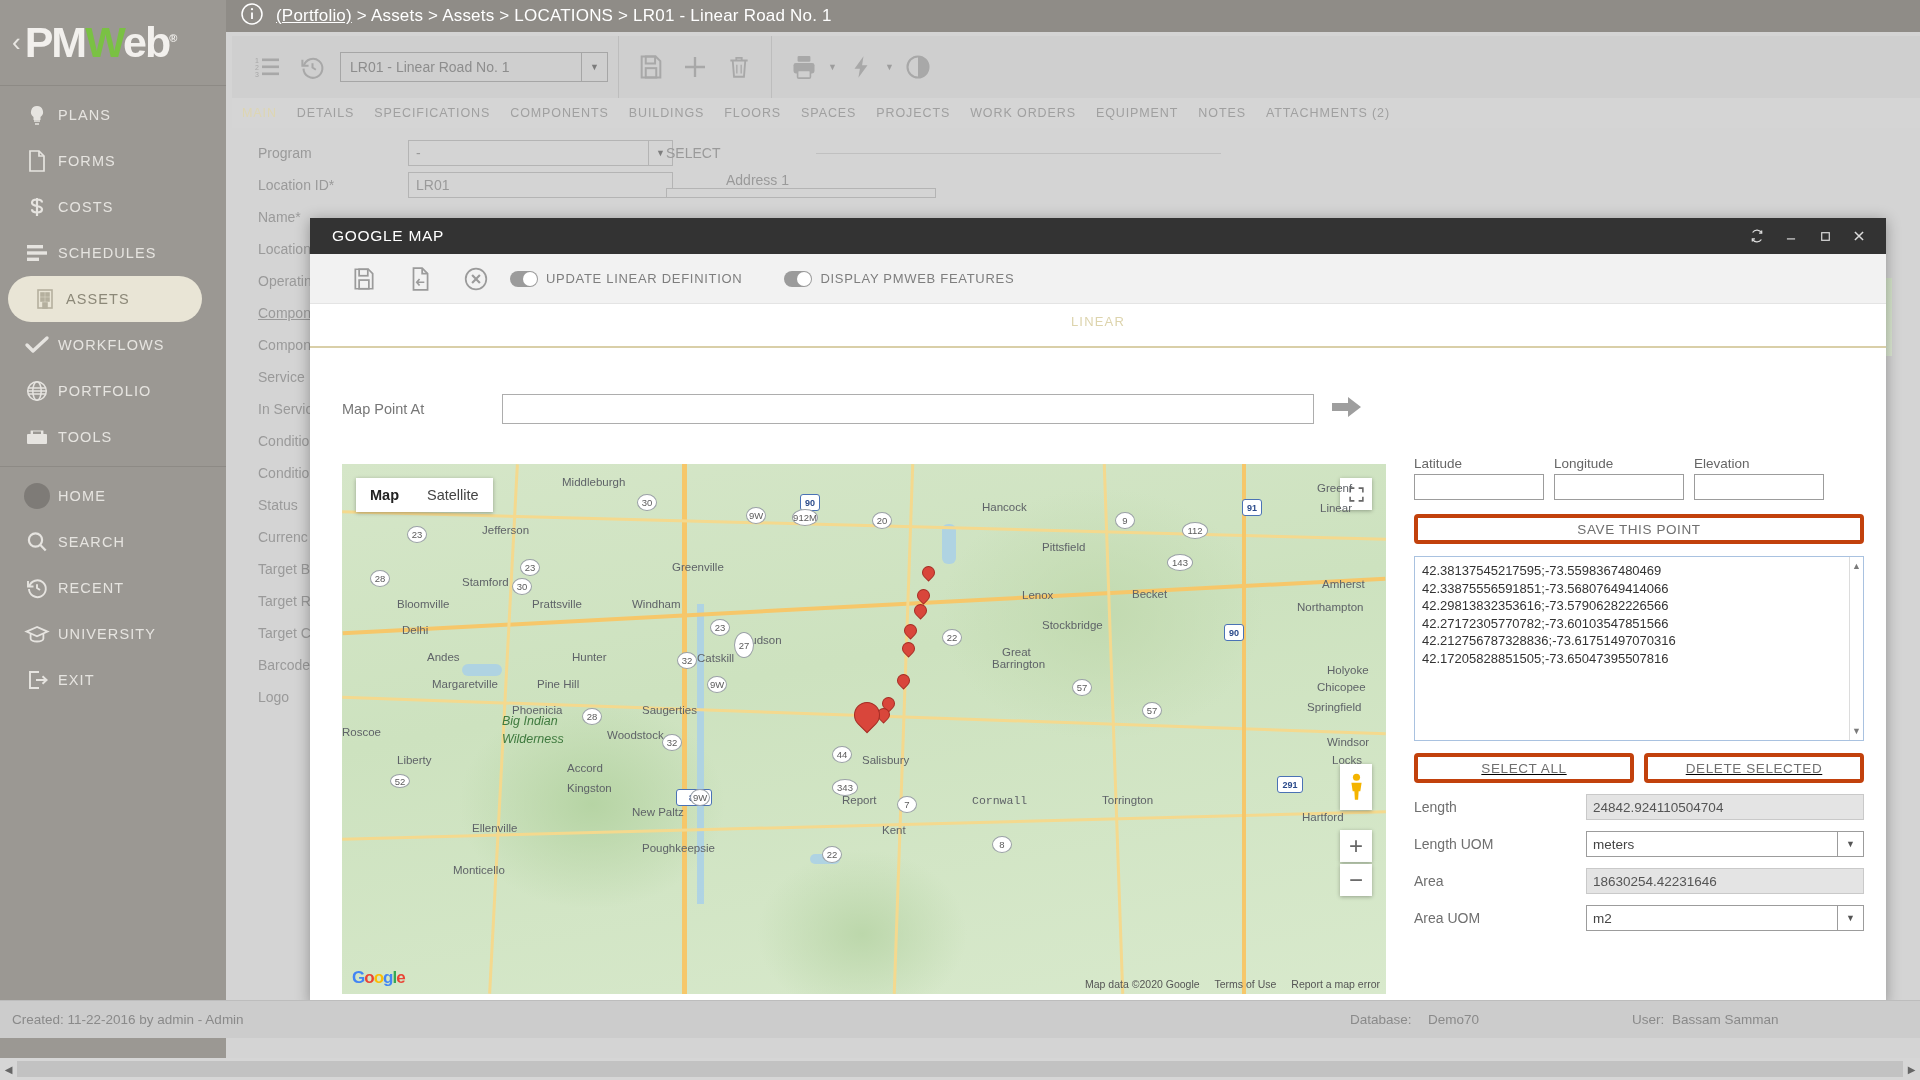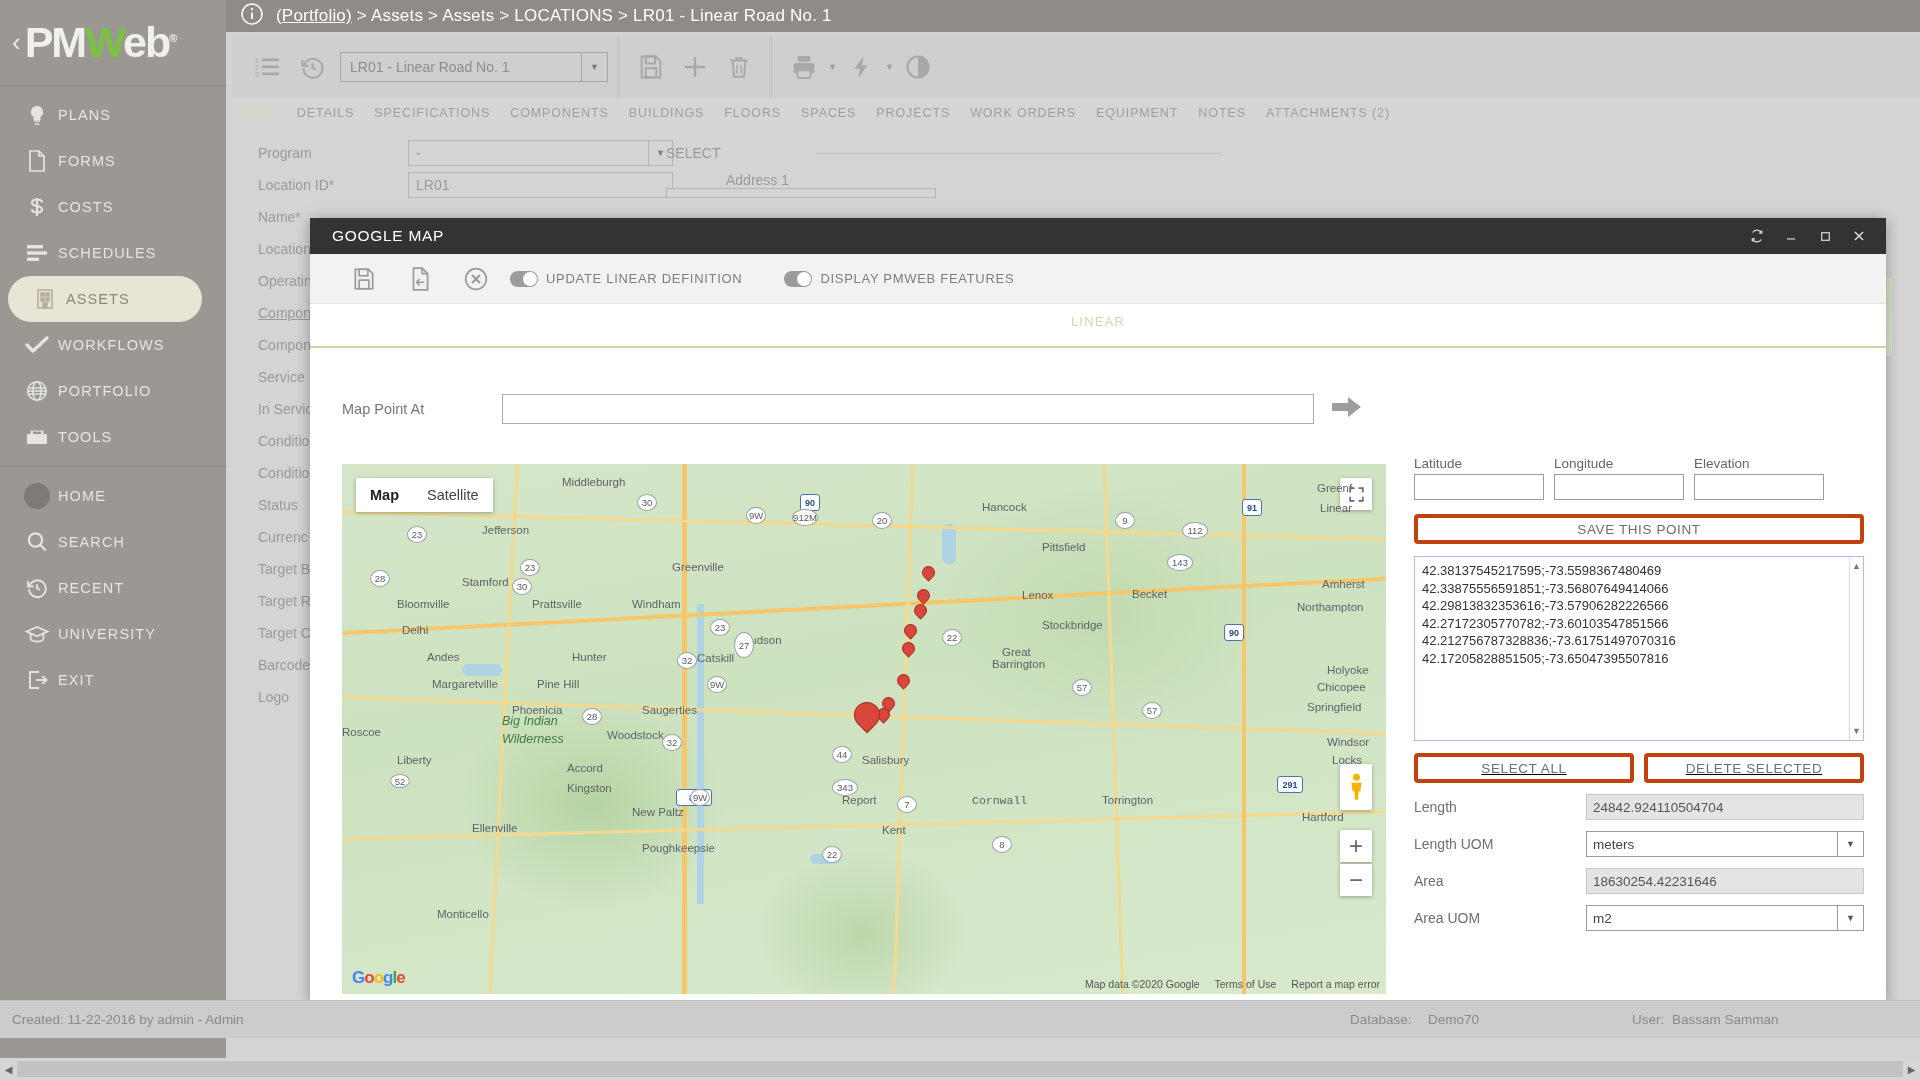--- a/index.html
+++ b/index.html
@@ -649,21 +649,21 @@
           <div class="mlabel" style="left: 985px; top: 272px;">Windsor</div>
           <div class="mlabel" style="left: 990px; top: 290px;">Locks</div>
           <div class="mlabel" style="left: 500px; top: 330px;">Report</div>
           <div class="mlabel" style="left: 630px; top: 330px; font-family: Liberation Mono, monospace;">Cornwall</div>
           <div class="mlabel" style="left: 760px; top: 330px;">Torrington</div>
           <div class="mlabel" style="left: 960px; top: 347px;">Hartford</div>
           <div class="mlabel" style="left: 290px; top: 342px;">New Paltz</div>
           <div class="mlabel" style="left: 540px; top: 360px;">Kent</div>
           <div class="mlabel" style="left: 130px; top: 358px;">Ellenville</div>
           <div class="mlabel" style="left: 300px; top: 378px;">Poughkeepsie</div>
-          <div class="mlabel" style="left: 95px; top: 400px; margin-top: 44px;">Monticello</div>
+          <div class="mlabel" style="left: 111px; top: 400px;">Monticello</div>
         </div>
       <div id="map-shields">
           <div class="shieldc" style="left: 295px; top: 30px; width: 20px; height: 17px;">30</div>
           <div class="shieldc" style="left: 65px; top: 62px; width: 20px; height: 17px;">23</div>
           <div class="shieldc" style="left: 404px; top: 43px; width: 20px; height: 17px;">9W</div>
           <div class="shieldi" style="left: 458px; top: 30px; width: 20px; height: 17px;">90</div>
           <div class="shieldc" style="left: 450px; top: 45px; width: 26px; height: 17px;">912M</div>
           <div class="shieldc" style="left: 530px; top: 48px; width: 20px; height: 17px;">20</div>
           <div class="shieldc" style="left: 773px; top: 48px; width: 20px; height: 17px;">9</div>
           <div class="shieldc" style="left: 840px; top: 58px; width: 26px; height: 17px;">112</div>

